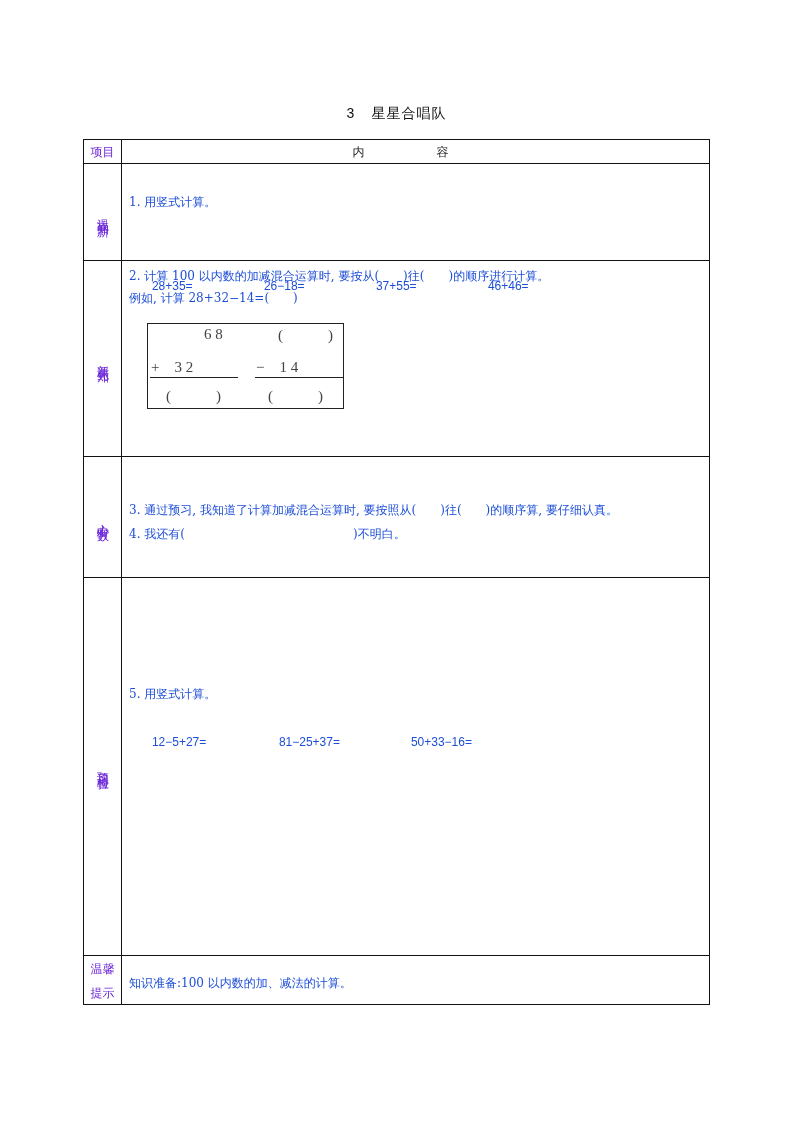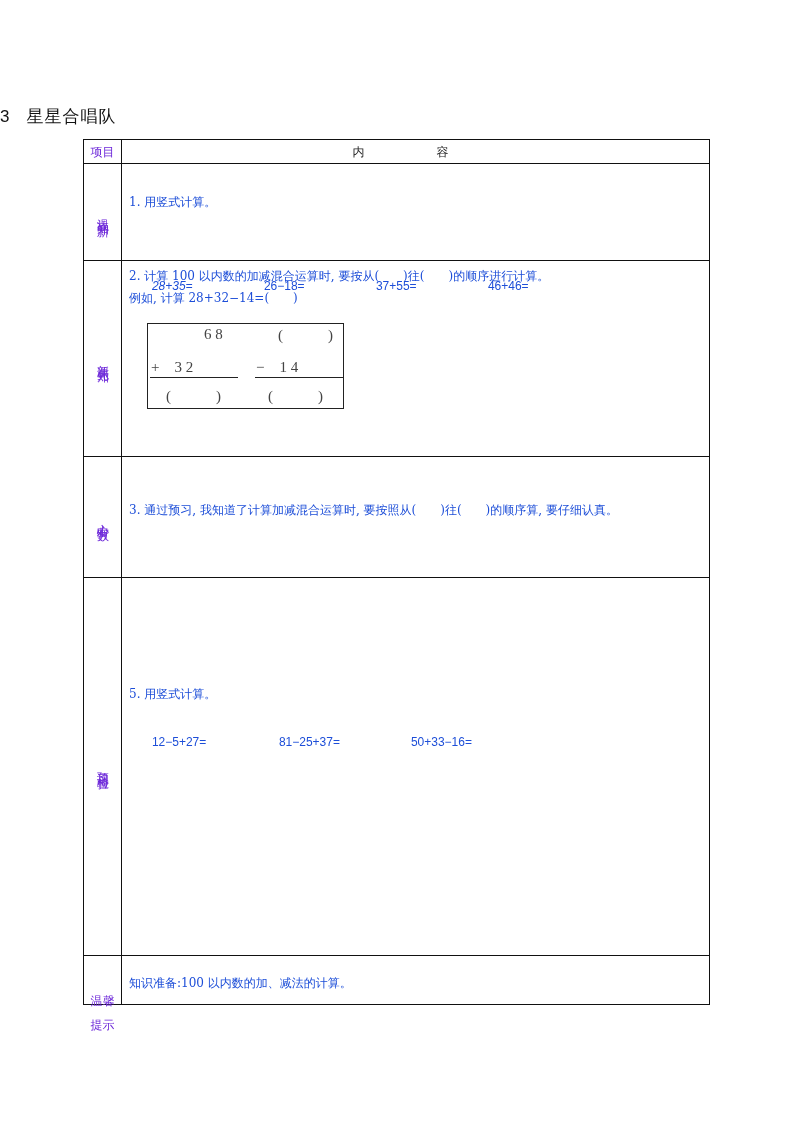--- a/index.html
+++ b/index.html
@@ -3,21 +3,21 @@
 <meta charset="utf-8">
 <style>
   html, body { margin: 0; padding: 0; background: #ffffff; }
   body {
     width: 793px; height: 1122px; position: relative; overflow: hidden;
     font-family: "DejaVu Serif", "Liberation Serif", serif;
     color: #222;
   }
   .title {
     position: absolute; left: 0; width: 793px; top: 105px;
-    text-align: left; font-size: 17px; letter-spacing: 1px; color: #111;
+    text-align: center; font-size: 14px; letter-spacing: 1px; color: #111;
   }
   .title .num { font-family: "Liberation Sans", sans-serif; margin-right: 16px; }
   .tbl {
     position: absolute; left: 83px; top: 139px; width: 627px; height: 866px;
     border: 1.5px solid #111; box-sizing: border-box;
   }
   .vline { position: absolute; left: 37px; top: 0; bottom: 0; width: 0; border-left: 1.5px solid #111; }
   .hline { position: absolute; left: 0; right: 0; height: 0; border-top: 1.5px solid #111; }
   .cell-label {
     position: absolute; left: 0; width: 37px;
@@ -54,21 +54,21 @@
   <div class="cell-label" style="top:0;height:24px;">项目</div>
   <div class="header-content">内　容</div>
   <div class="hline" style="top:23px;"></div>
 
   <div class="cell-label" style="top:24px;height:97px;">
     <span class="vert">温故知新</span>
   </div>
   <div class="content" style="top:51px;">
     <div class="line">1. 用竖式计算。</div>
     <div class="line">
-      <span class="expr" style="width:112px;font-style:italic;">28+35=</span><span class="expr" style="width:112px;">26−18=</span><span class="expr" style="width:112px;margin-top:40px;">37+55=</span><span class="expr">46+46=</span>
+      <span class="expr" style="width:112px;">28+35=</span><span class="expr" style="width:112px;">26−18=</span><span class="expr" style="width:112px;margin-top:40px;">37+55=</span><span class="expr">46+46=</span>
     </div>
   </div>
   <div class="hline" style="top:120px;"></div>
 
   <div class="cell-label" style="top:121px;height:196px;">
     <span class="vert">新课先知</span>
   </div>
   <div class="content" style="top:125px;">
     <div class="line">2. 计算 100 以内数的加减混合运算时, 要按从(　　)往(　　)的顺序进行计算。</div>
     <div class="line" style="">例如, 计算 28+32−14=(　　)</div>
@@ -83,35 +83,36 @@
     <span class="t" style="left:18px;top:63px;">(　　　)</span>
     <span class="t" style="left:120px;top:63px;">(　　　)</span>
   </div>
   <div class="hline" style="top:316px;"></div>
 
   <div class="cell-label" style="top:317px;height:121px;">
     <span class="vert">心中有数</span>
   </div>
   <div class="content" style="top:357px;">
     <div class="line" style="height:26px;line-height:26px;">3. 通过预习, 我知道了计算加减混合运算时, 要按照从(　　)往(　　)的顺序算, 要仔细认真。</div>
+    <div class="line">4. 我还有(　　　　　　　　　　　　　　)不明白。</div>
   </div>
   <div class="hline" style="top:437px;"></div>
 
   <div class="cell-label" style="top:438px;height:378px;">
     <span class="vert">预习检验</span>
   </div>
   <div class="content" style="top:543px;">
     <div class="line">5. 用竖式计算。</div>
     <div class="line" style="margin-top:4px;">
       <span class="expr" style="width:127px;">12−5+27=</span><span class="expr" style="width:132px;">81−25+37=</span><span class="expr">50+33−16=</span>
     </div>
   </div>
   <div class="hline" style="top:815px;"></div>
 
-  <div class="cell-label" style="top:848px;height:50px;">
+  <div class="cell-label" style="top:816px;height:50px;">
     <div class="two-line">
       <div>温馨</div>
       <div>提示</div>
     </div>
   </div>
   <div class="content" style="top:832px;left:45px;">
     <div class="line">知识准备:100 以内数的加、减法的计算。</div>
   </div>
 </div>
 

